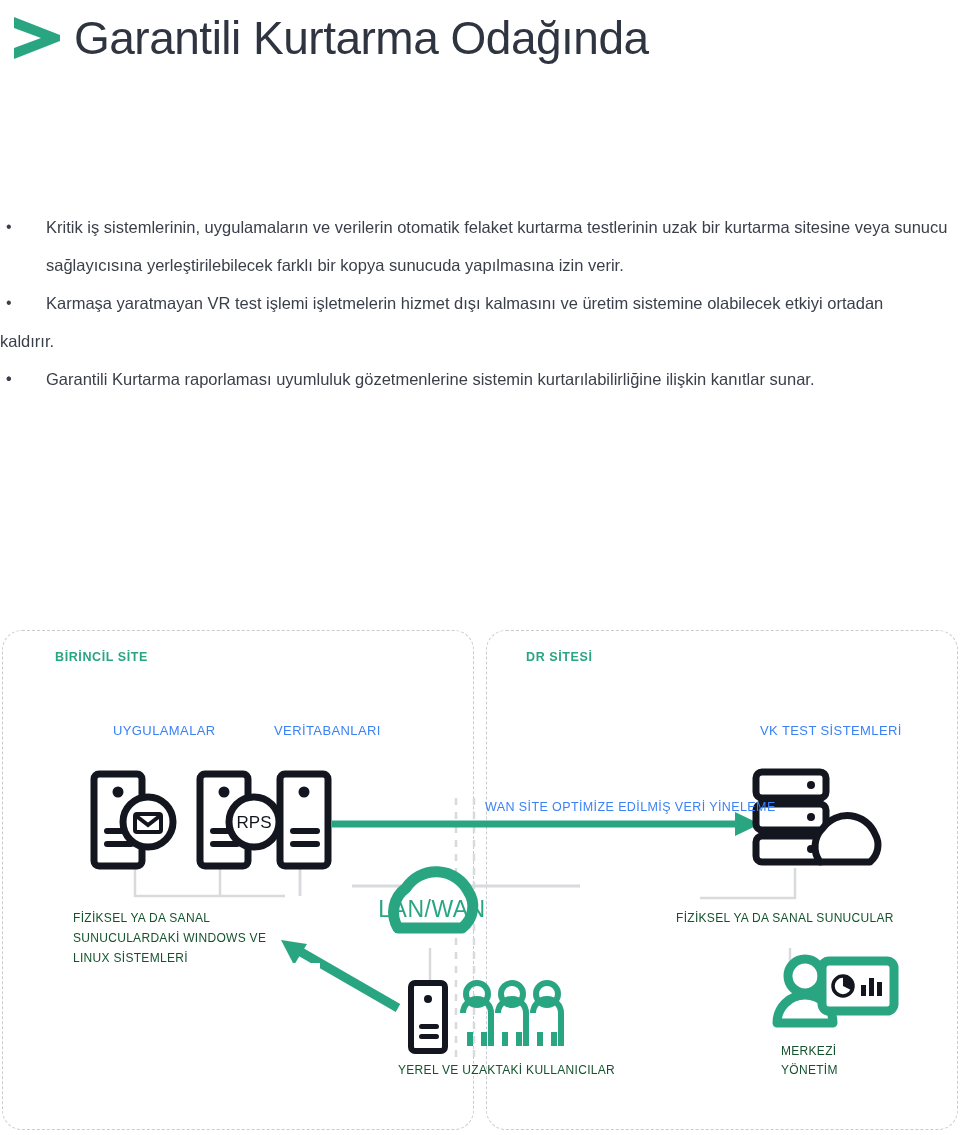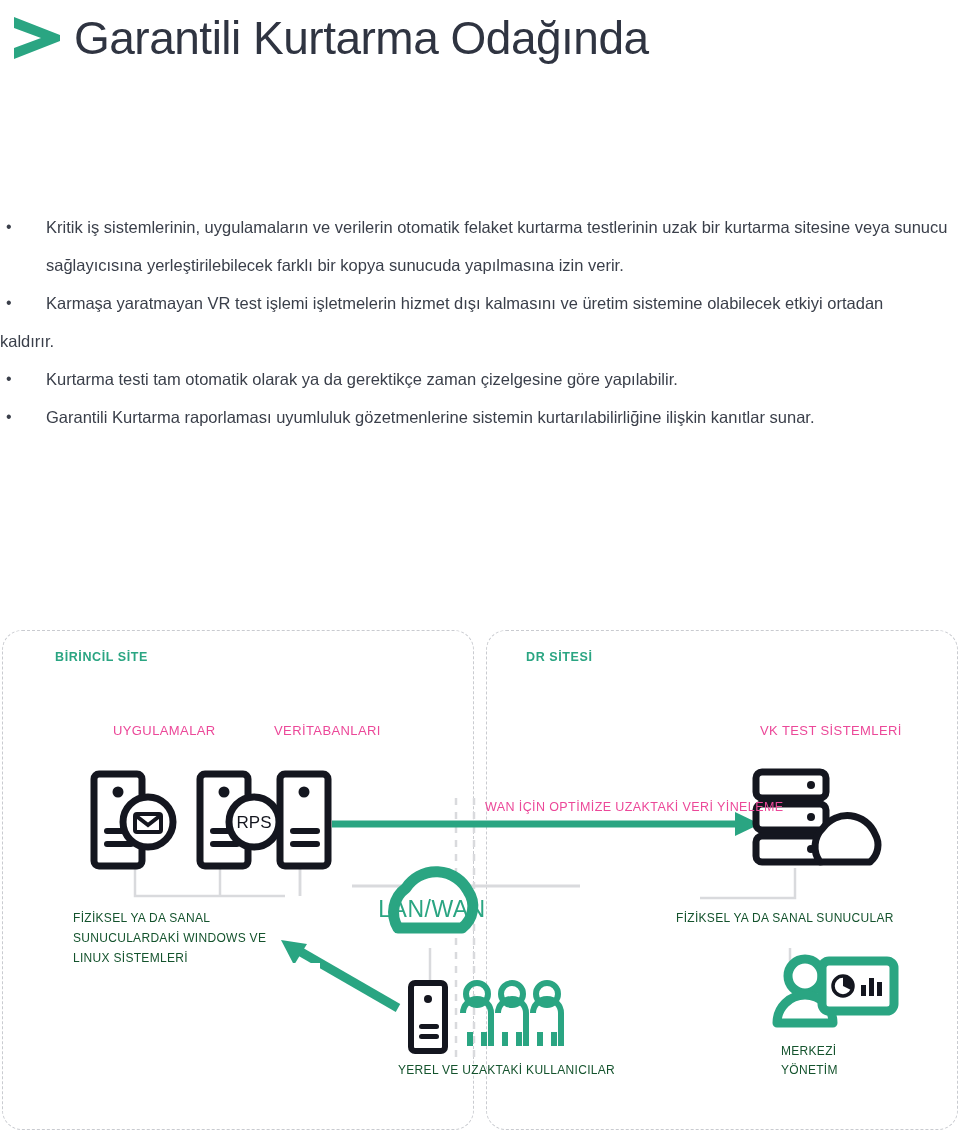--- a/index.html
+++ b/index.html
@@ -110,21 +110,21 @@
     letter-spacing: 0.6px;
     color: #2aa582;
   }
   #panel-primary-title { left: 40px;  top: 22px; padding-left: 15px; }
   #panel-dr-title      { left: 526px; top: 22px; }
 
   .grp-label {
     position: absolute;
     font-size: 13px;
     letter-spacing: 0.4px;
-    color: #ec4899;
+    color: #3b82f6;
     white-space: nowrap;
   }
   #label-uygulamalar   { left: 113px; top: 95px; }
   #label-veritabanlari { left: 274px; top: 95px; }
   #label-vktest        { left: 760px; top: 95px; }
   #label-wan           { left: 485px; top: 172px; font-size: 12.5px; }
 
   .cap-label {
     position: absolute;
     font-size: 12px;
@@ -176,21 +176,20 @@
     </li>
 
     <li>
       <span class="bullet-dot">•</span>
       <span class="line">Karmaşa yaratmayan VR test işlemi işletmelerin hizmet dışı kalmasını ve üretim sistemine olabilecek etkiyi ortadan</span>
       <span class="line hang">kaldırır.</span>
     </li>
 
     <li>
       <span class="bullet-dot">•</span>
-      <span class="line">Kurtarma testi tam otomatik olarak ya da gerektikçe zaman çizelgesine göre yapılabilir.</span>
     </li>
 
     <li>
       <span class="bullet-dot">•</span>
       <span class="line">Garantili Kurtarma raporlaması uyumluluk gözetmenlerine sistemin kurtarılabilirliğine ilişkin kanıtlar sunar.</span>
     </li>
 
   </ul>
 </div>
 
@@ -304,21 +303,21 @@
     </g>
 
   </svg>
 
   <div class="panel-title" id="panel-primary-title">BİRİNCİL SİTE</div>
   <div class="panel-title" id="panel-dr-title">DR SİTESİ</div>
 
   <div class="grp-label" id="label-uygulamalar">UYGULAMALAR</div>
   <div class="grp-label" id="label-veritabanlari">VERİTABANLARI</div>
   <div class="grp-label" id="label-vktest">VK TEST SİSTEMLERİ</div>
-  <div class="grp-label" id="label-wan">WAN İÇİN OPTİMİZE UZAKTAKİ VERİ YİNELEME</div>
+  <div class="grp-label" id="label-wan">WAN SİTE OPTİMİZE EDİLMİŞ VERİ YİNELEME</div>
 
   <div class="cap-label" id="cap-fiziksel-primary">
     <span>FİZİKSEL YA DA SANAL</span><br>
     <span>SUNUCULARDAKİ WINDOWS VE</span><br>
     <span>LINUX SİSTEMLERİ</span>
   </div>
   <div id="clip-strip"></div>
 
   <div class="cap-label" id="cap-fiziksel-dr">FİZİKSEL YA DA SANAL SUNUCULAR</div>
 

